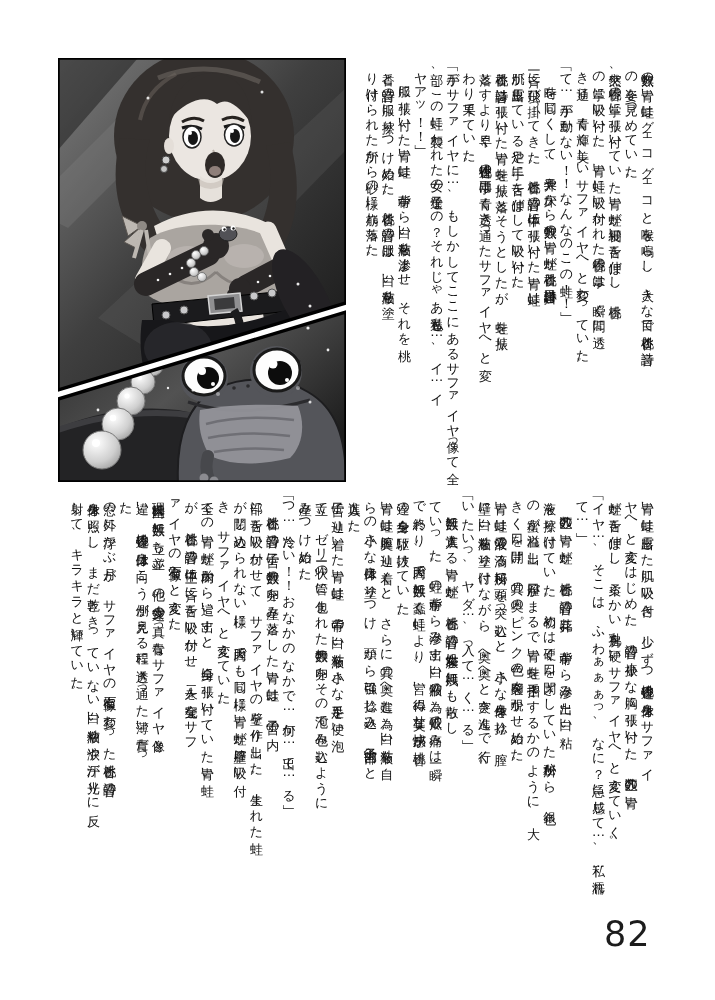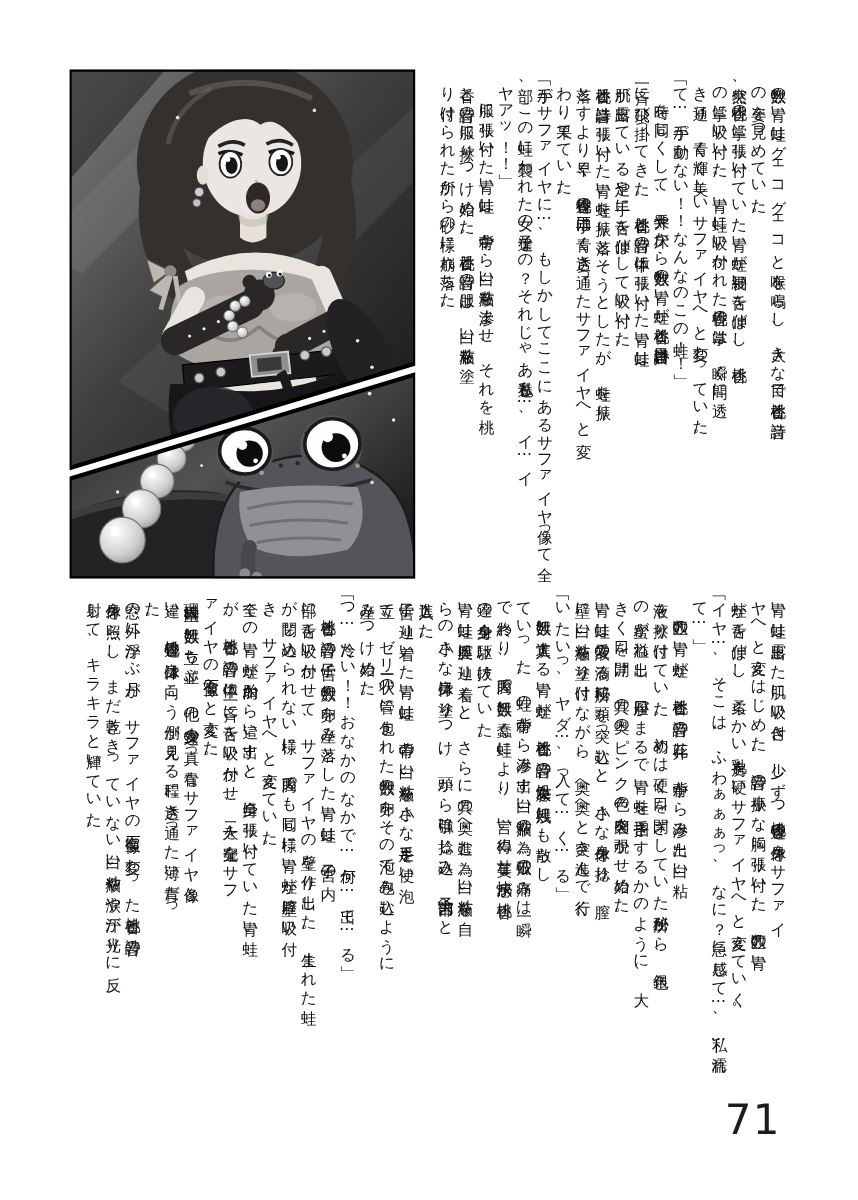--- a/index.html
+++ b/index.html
@@ -281,15 +281,15 @@
       <div class="vcol">が、桃香と詩音の体中に一斉に舌を吸い付かせ、二人を完全なサフ</div>
       <div class="vcol">ァイヤの宝石像へと変えた。</div>
       <div class="vcol">理科室内に無数に立ち並ぶ、他の少女達の真っ青なサファイヤ像と</div>
       <div class="vcol">違い、桃香達の身体は向こう側が見える程に透き通った薄い青だっ</div>
       <div class="vcol">た。</div>
       <div class="vcol">窓の外に浮かぶ月が、サファイヤの宝石像に変わった桃香と詩音の</div>
       <div class="vcol">身体を照らし、まだ乾ききっていない白い粘液や涙や汗が光りに反</div>
       <div class="vcol">射して、キラキラと輝いていた。</div>
     </div>
 
-  <div class="page-number">71</div>
+  <div class="page-number">82</div>
 
 </div>
 
 </body></html>

